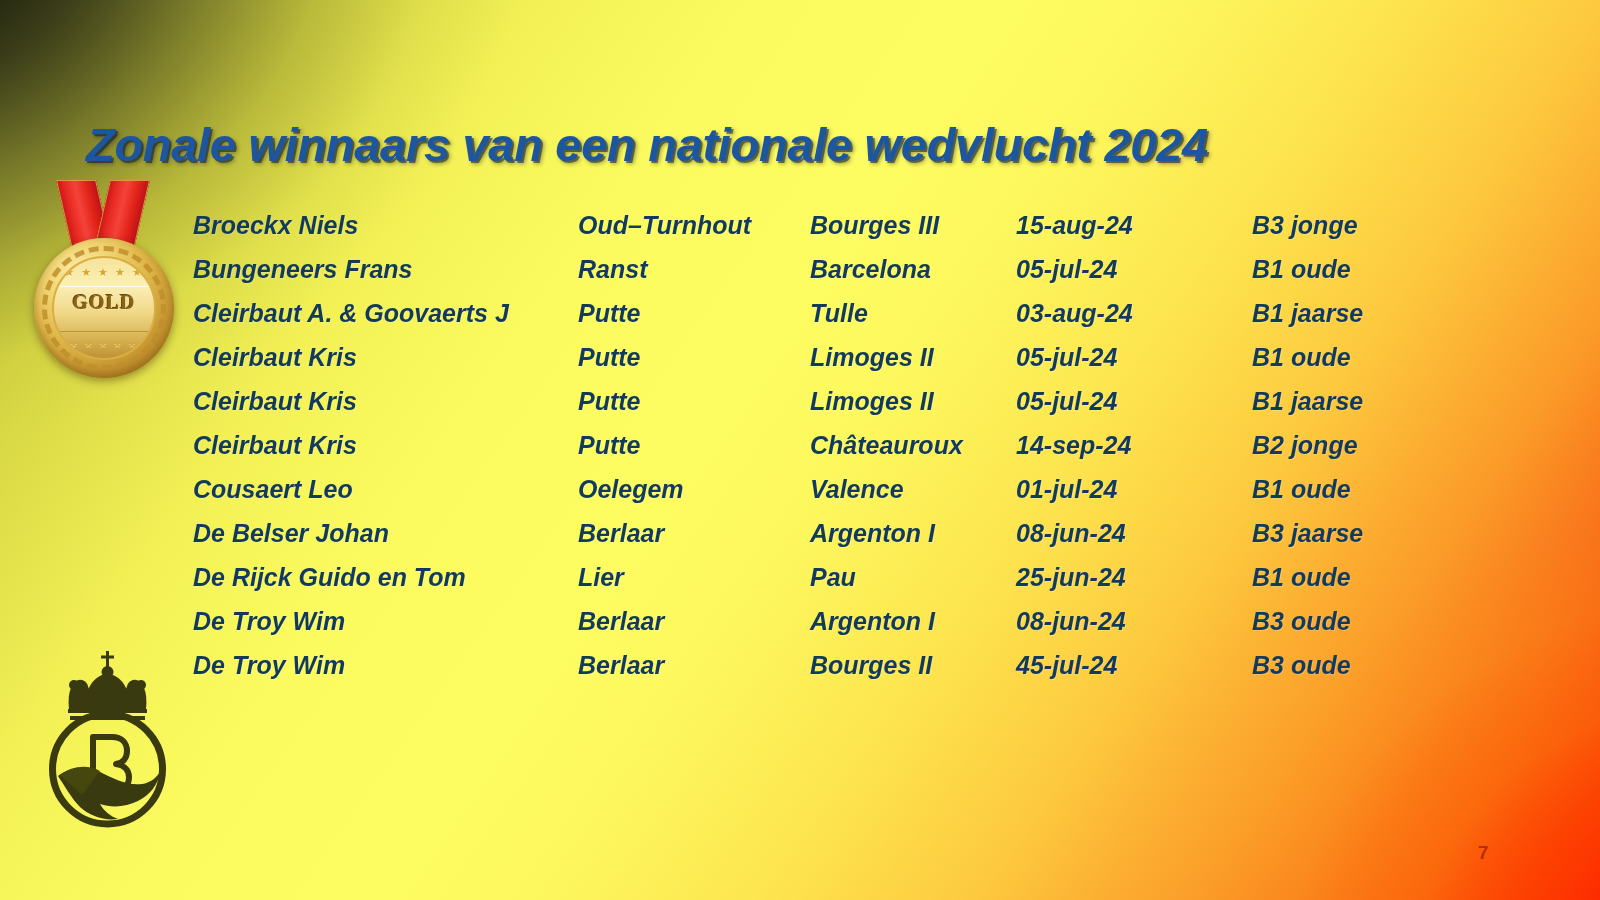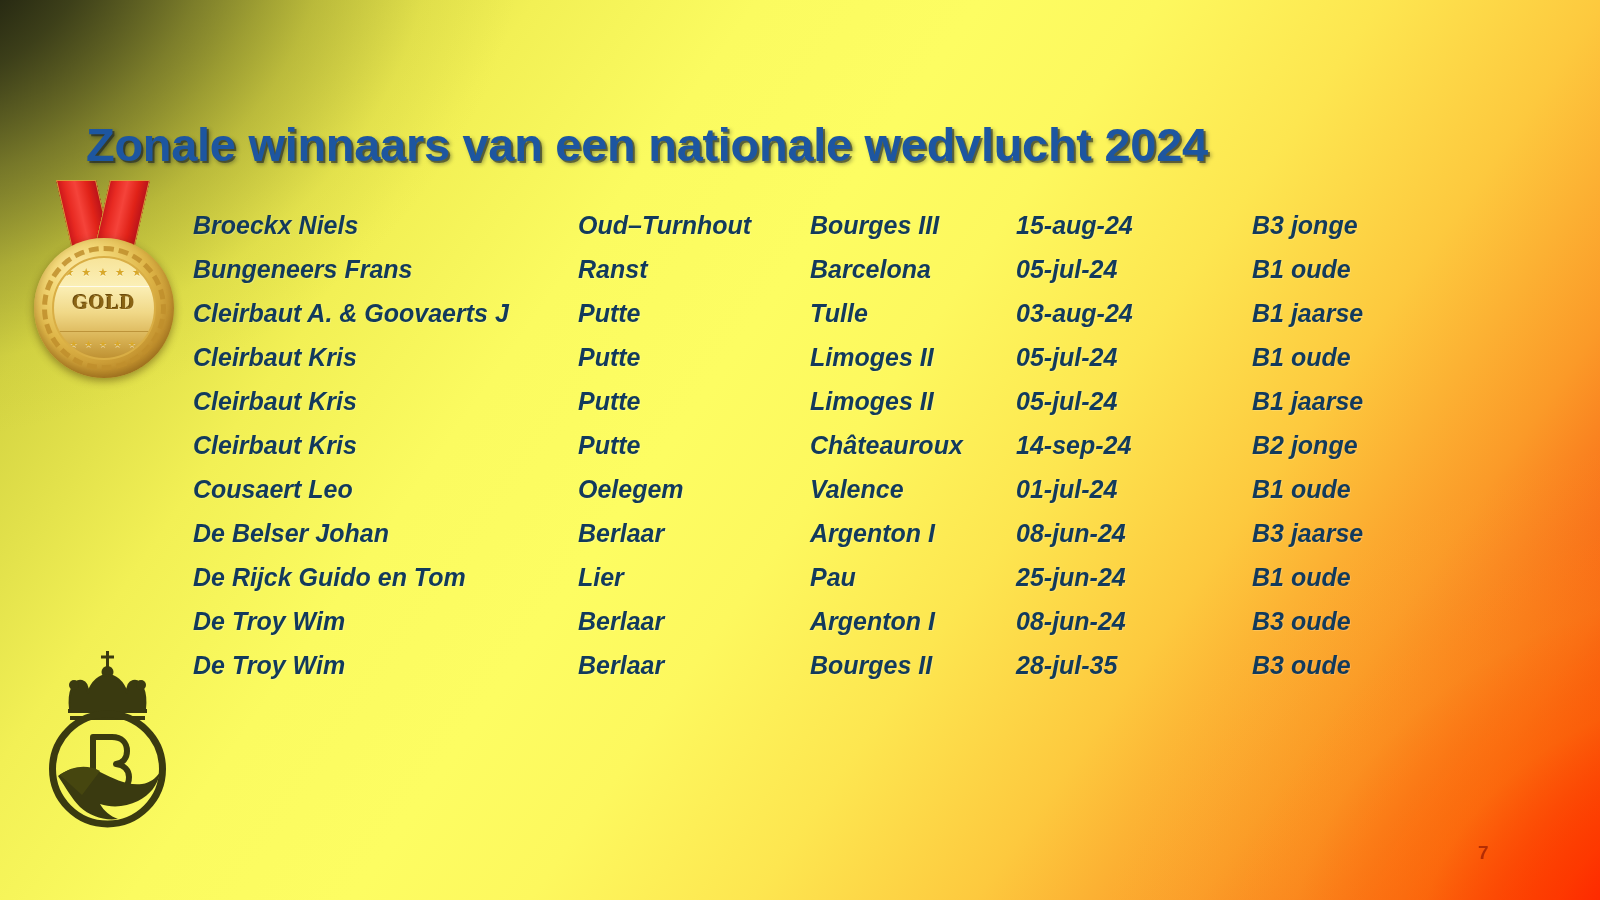--- a/index.html
+++ b/index.html
@@ -47,20 +47,21 @@
   }
 
   
   #title {
     position: absolute;
     left: 86px;
     top: 86px;
     width: 1420px;
     font-size: 47px;
     font-weight: bold;
+    font-style: italic;
     color: #1d56a0;
     letter-spacing: -0.3px;
     white-space: nowrap;
     text-shadow:
       2px 2px 0 rgba(20,30,40,0.55),
       3px 3px 4px rgba(10,20,30,0.40);
   }
 
   
   #table {
@@ -304,21 +305,21 @@
         <div class="cell c-name">De Troy Wim</div>
         <div class="cell c-city">Berlaar</div>
         <div class="cell c-race">Argenton I</div>
         <div class="cell c-date">08-jun-24</div>
         <div class="cell c-cat">B3 oude</div>
       </div>
       <div class="row">
         <div class="cell c-name">De Troy Wim</div>
         <div class="cell c-city">Berlaar</div>
         <div class="cell c-race">Bourges II</div>
-        <div class="cell c-date">28-jul-35</div>
+        <div class="cell c-date">45-jul-24</div>
         <div class="cell c-cat">B3 oude</div>
       </div>
     </div>
 
   <div id="logo">
     <svg viewBox="0 0 155 185" xmlns="http://www.w3.org/2000/svg" aria-hidden="true">
       <g fill="none" stroke="#3a3a10" stroke-width="4">
 
         <line x1="77.5" y1="6" x2="77.5" y2="22" stroke-width="3"></line>
         <line x1="71" y1="12" x2="84" y2="12" stroke-width="3"></line>

